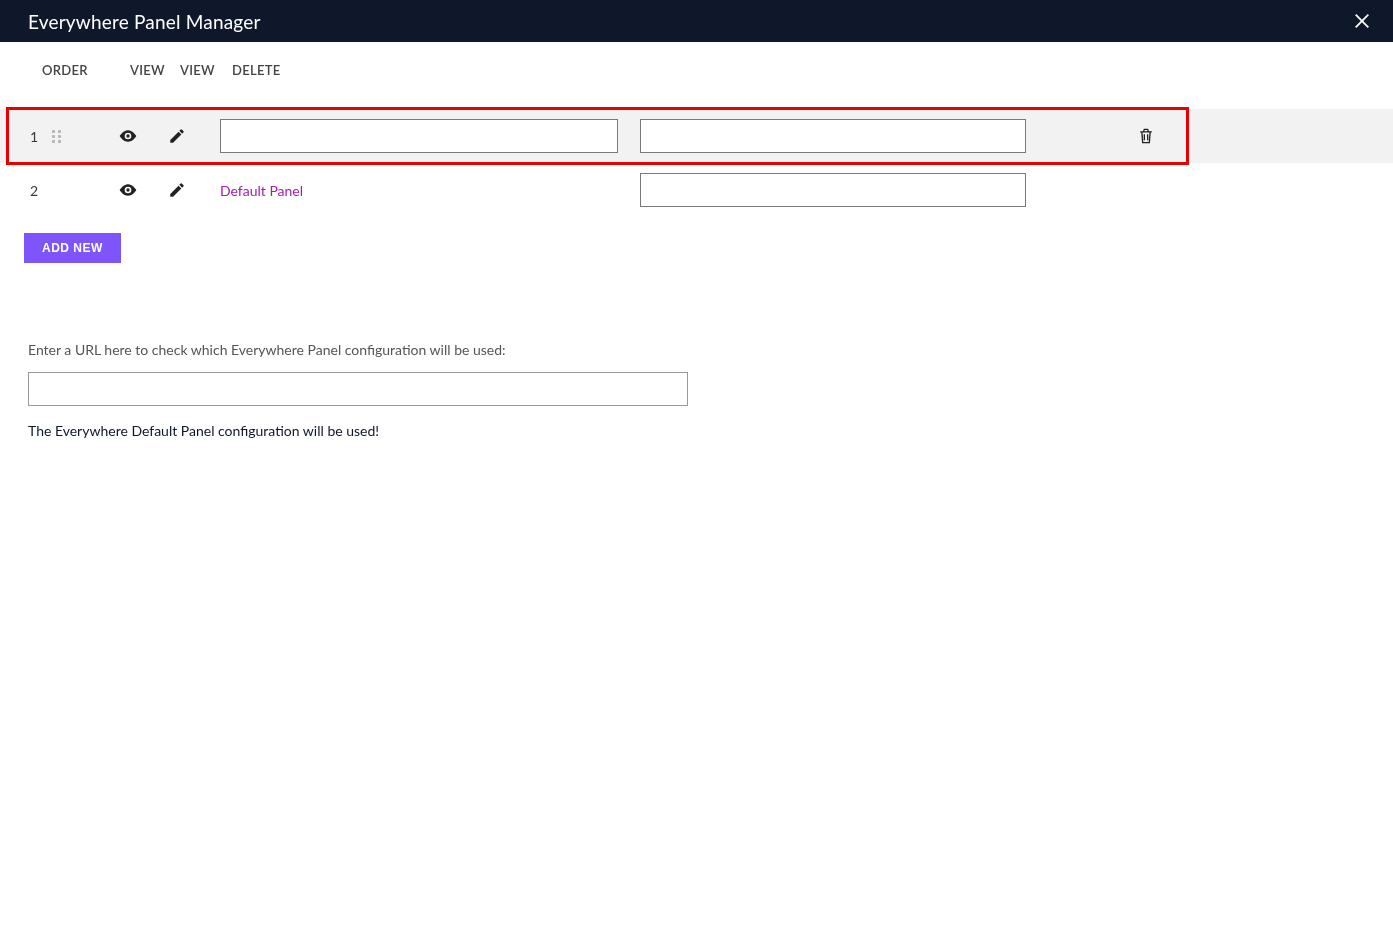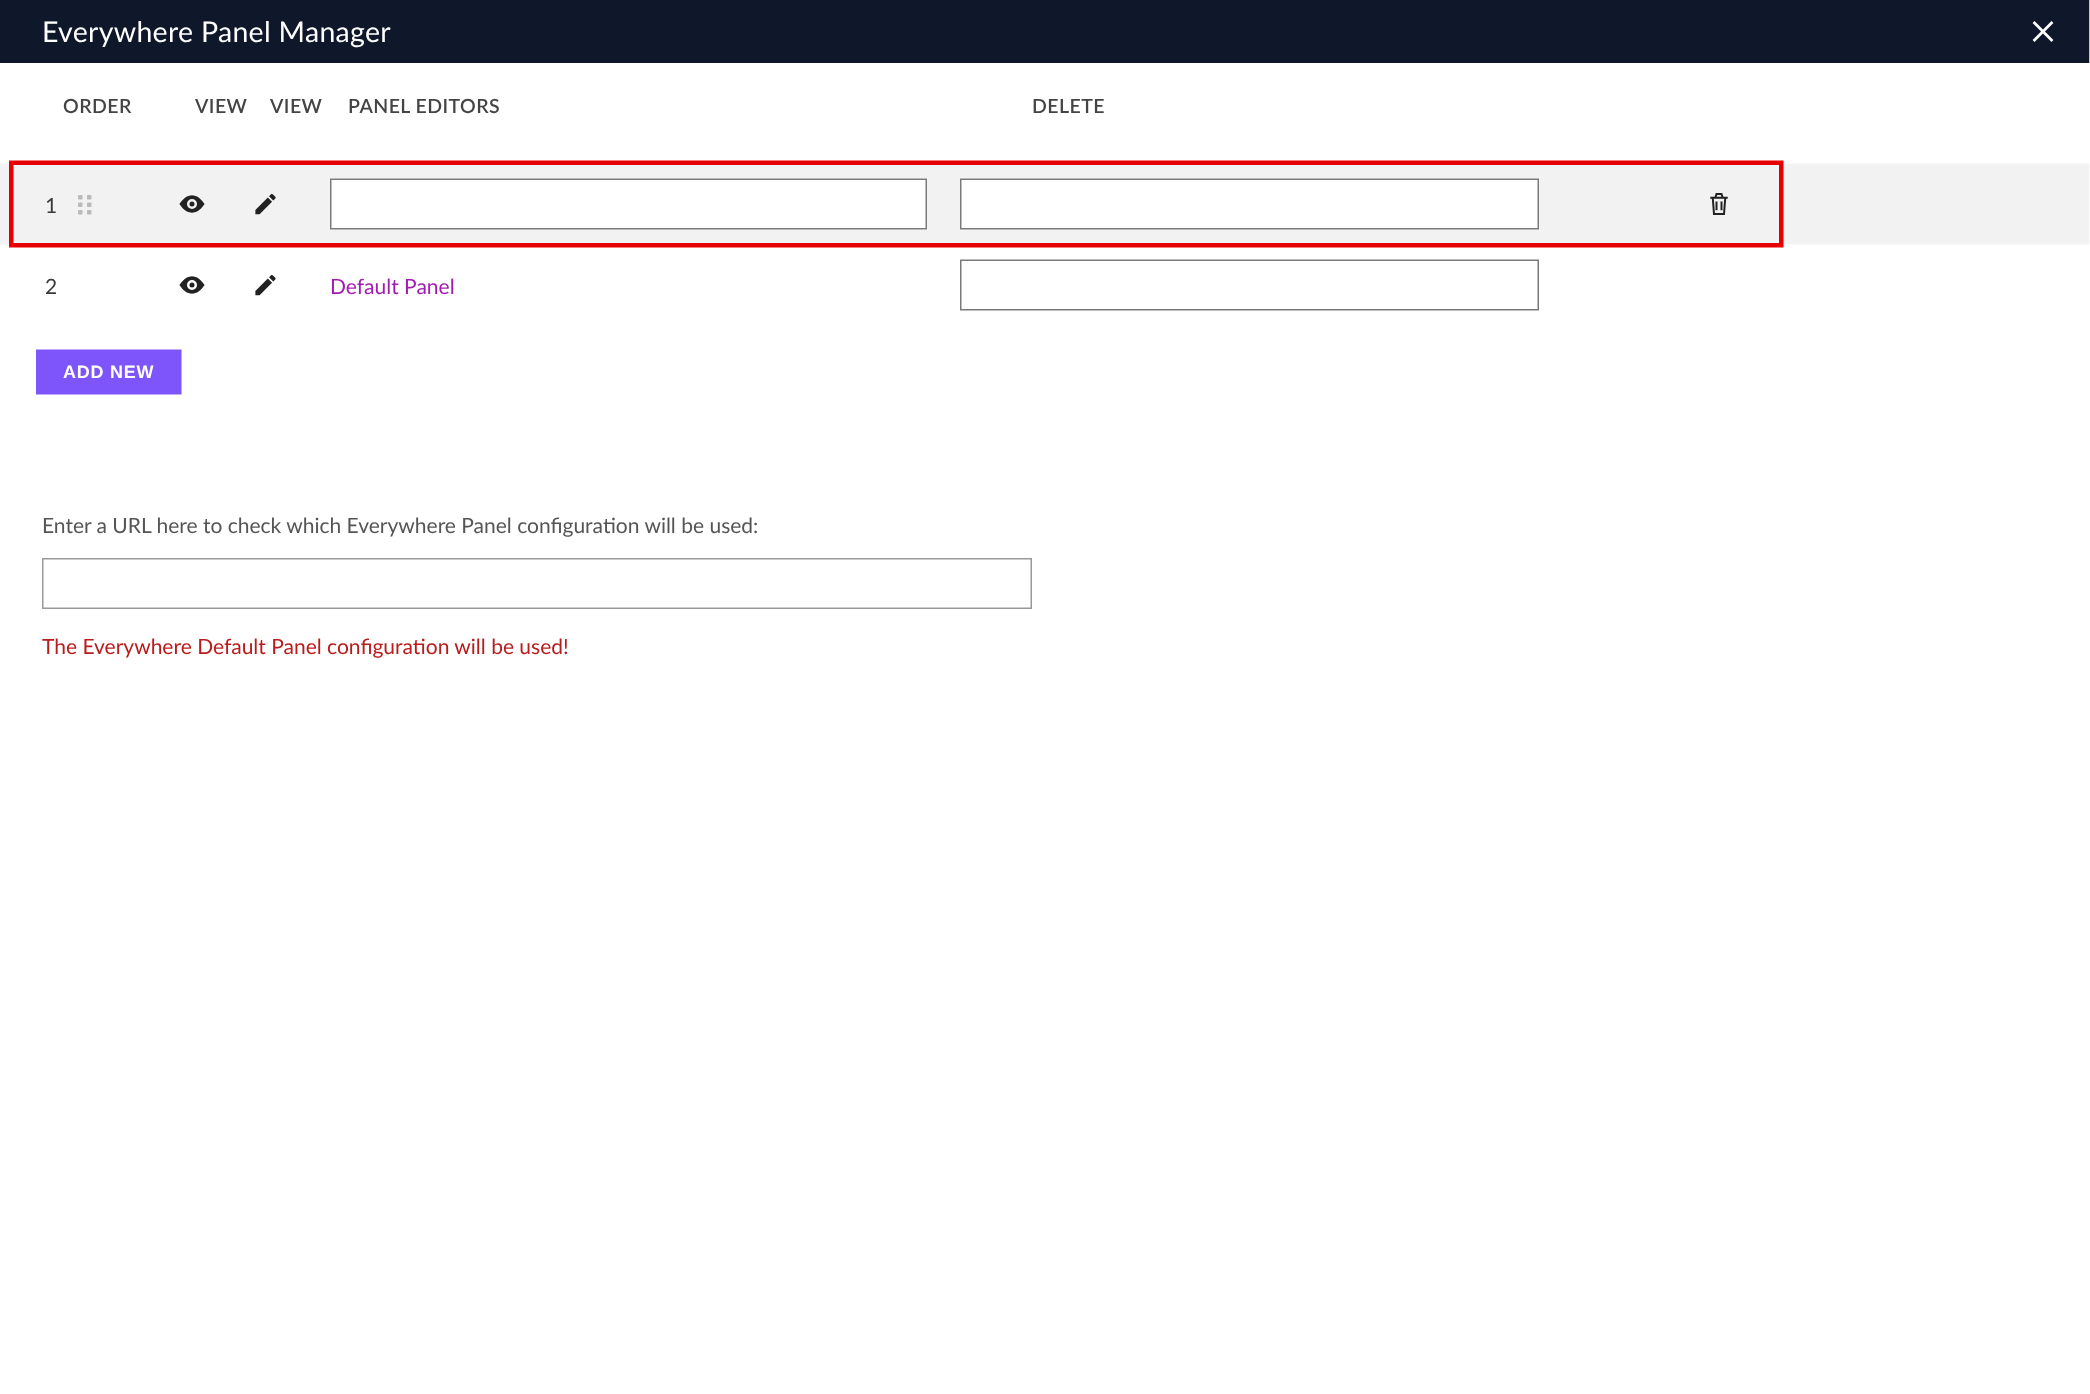--- a/index.html
+++ b/index.html
@@ -99,21 +99,21 @@
     cursor:pointer;
     text-align:center;
   }
   .row-wrap { padding-top:12px; }
   
   
   .test-section { padding:78px 0 0 28px; }
   .test-title { font-size:13px; font-weight:700; letter-spacing:.3px; color:#4f4f4f; margin-bottom:20px;}
   .test-desc  { font-size:14px; color:#555; margin-bottom:14px;}
   .test-input { width:660px; height:34px; border:1px solid #999; padding:4px 8px; font-size:14px; outline:none; display:block;}
-  .test-result{ font-size:14px; color:#b91c1c; margin-top:16px;}
+  .test-result{ font-size:14px; color:#0f172a; margin-top:16px;}
 </style>
 </head>
 <body>
 
 
 
 
 <div class="titlebar">
   <div class="title">Everywhere Panel Manager</div>
   <div class="close-x">
@@ -122,21 +122,20 @@
         <line x1="17" y1="3" x2="3" y2="17"></line>
       </svg>
   </div>
 </div>
 
 
 <div class="headers">
   <div class="col-order">ORDER</div>
   <div class="col-view">VIEW</div>
   <div class="col-edit">VIEW</div>
-  <div class="col-editors">PANEL EDITORS</div>
   <div class="col-delete">DELETE</div>
 </div>
 
 <div class="row-wrap">
 
 <div class="row highlight redbox">
   <div class="order-cell">
     <span>1</span>
     <span class="drag-dots">
       <span></span>

